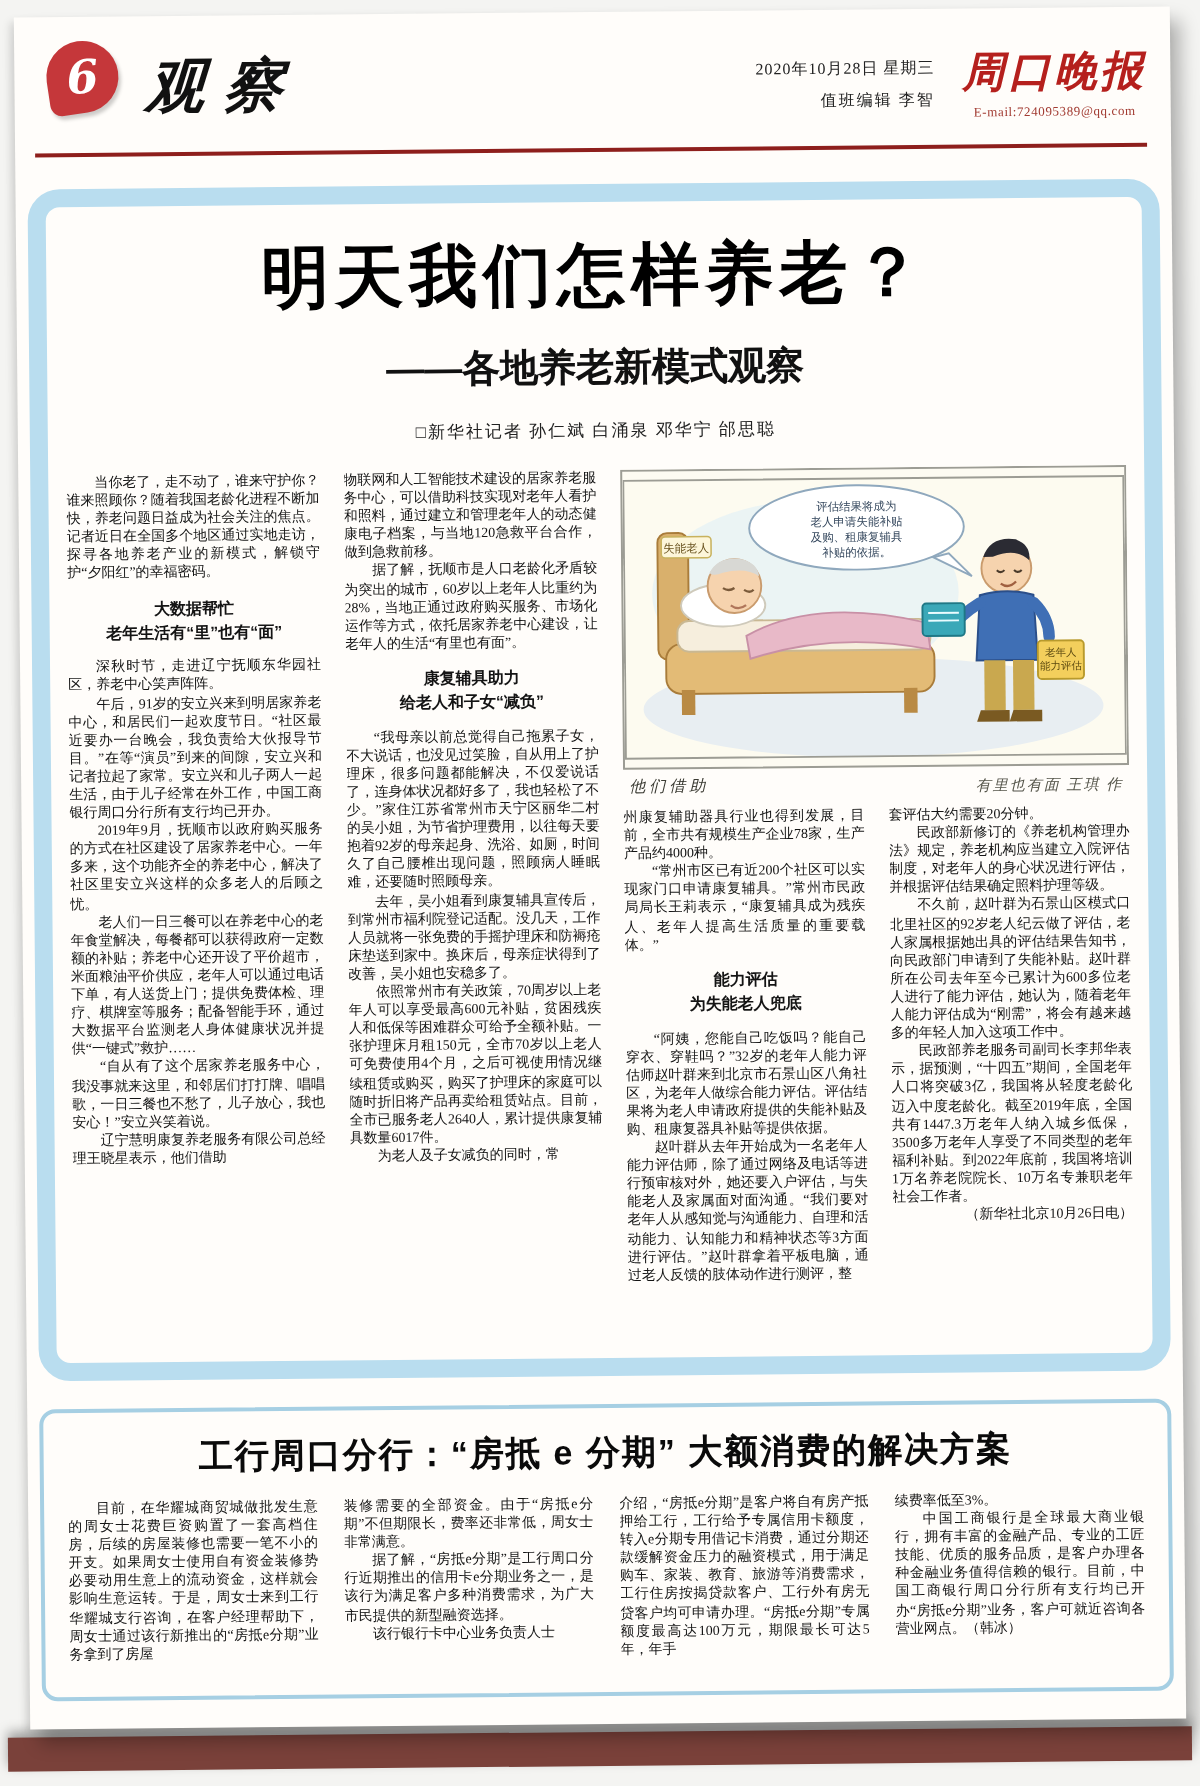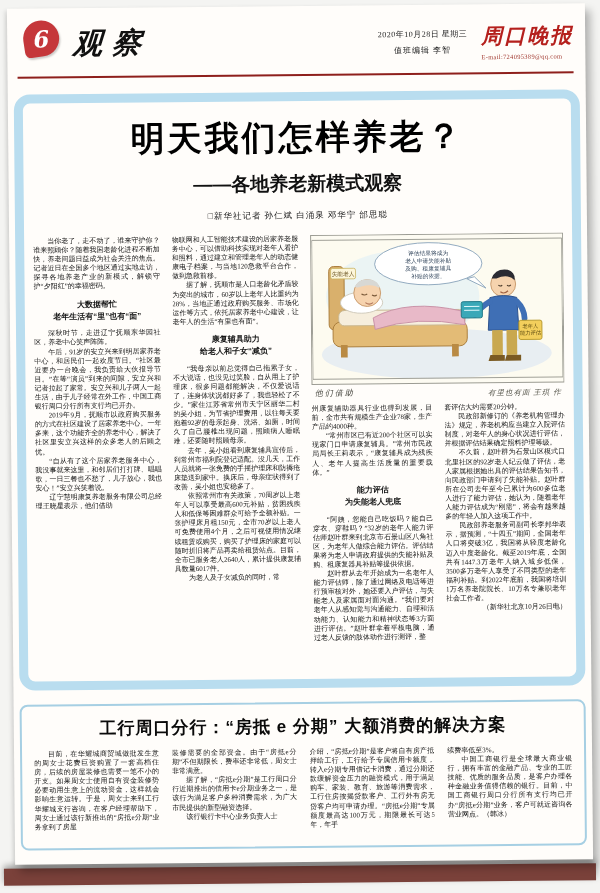--- a/index.html
+++ b/index.html
@@ -15,24 +15,24 @@
   
   .masthead{position:relative;height:58px;margin:10px 12px 0 10px;border-bottom:2.5px solid #8e1f1c;}
   .page-badge{position:absolute;left:6px;top:2px;width:36px;height:36px;background:#c5373a;
               border-radius:50% 50% 50% 6px;display:flex;align-items:center;justify-content:center;
               transform:rotate(-8deg);box-shadow:1px 2px 2px rgba(0,0,0,.2);}
   .page-badge span{color:#fff;font-size:23px;font-style:italic;font-weight:bold;
                    font-family:"DejaVu Serif",serif;transform:rotate(4deg);}
   .section-name{position:absolute;left:56px;top:6px;font-size:29px;font-weight:bold;
                 font-style:italic;letter-spacing:10px;color:#111;transform:skewX(-4deg);}
   .mast-right{position:absolute;right:0;top:8px;display:flex;align-items:flex-start;gap:14px;}
-  .date-block{text-align:center;margin-top:6px;}
+  .date-block{text-align:right;margin-top:6px;}
   .date-line{font-size:8px;color:#222;letter-spacing:.5px;}
   .editor-line{font-size:8px;color:#222;margin-top:5px;letter-spacing:1px;}
-  .logo-block{text-align:left;}
+  .logo-block{text-align:center;}
   .paper-logo{font-size:21px;font-weight:bold;font-style:italic;color:#b5201d;letter-spacing:2px;}
   .paper-email{font-size:6.5px;color:#a23b32;margin-top:3px;letter-spacing:.3px;}
 
   
   .main-frame{margin:16px 6px 0 6px;border:9px solid #b9ddef;border-radius:16px;background:#fffdfa;
               padding:6px 9px 4px 9px;height:596px;box-sizing:border-box;overflow:hidden;}
   .headline{ text-align:center;}
   .headline h1{margin:8px 0 0 0;font-size:34px;font-weight:900;letter-spacing:3px;color:#000;
                font-family:"Liberation Sans",sans-serif;}
   .headline h2{margin:10px 0 0 0;font-size:19px;font-weight:800;color:#111;
@@ -102,20 +102,21 @@
     <div class="main-body">
       <div class="col">
           <p>当你老了，走不动了，谁来守护你？谁来照顾你？随着我国老龄化进程不断加快，养老问题日益成为社会关注的焦点。记者近日在全国多个地区通过实地走访，探寻各地养老产业的新模式，解锁守护“夕阳红”的幸福密码。</p>
           <div class="subhead">
             <div>大数据帮忙</div>
             <div>老年生活有“里”也有“面”</div>
           </div>
           <p>深秋时节，走进辽宁抚顺东华园社区，养老中心笑声阵阵。</p>
           <p>午后，91岁的安立兴来到明居家养老中心，和居民们一起欢度节日。“社区最近要办一台晚会，我负责给大伙报导节目。”在等“演员”到来的间隙，安立兴和记者拉起了家常。安立兴和儿子两人一起生活，由于儿子经常在外工作，中国工商银行周口分行所有支行均已开办。</p>
           <p>2019年9月，抚顺市以政府购买服务的方式在社区建设了居家养老中心。一年多来，这个功能齐全的养老中心，解决了社区里安立兴这样的众多老人的后顾之忧。</p>
+          <p>老人们一日三餐可以在养老中心的老年食堂解决，每餐都可以获得政府一定数额的补贴；养老中心还开设了平价超市，米面粮油平价供应，老年人可以通过电话下单，有人送货上门；提供免费体检、理疗、棋牌室等服务；配备智能手环，通过大数据平台监测老人身体健康状况并提供“一键式”救护……</p>
           <p>“自从有了这个居家养老服务中心，我没事就来这里，和邻居们打打牌、唱唱歌，一日三餐也不愁了，儿子放心，我也安心！”安立兴笑着说。</p>
           <p>辽宁慧明康复养老服务有限公司总经理王晓星表示，他们借助</p>
         </div>
       <div class="col">
           <p class="noindent">物联网和人工智能技术建设的居家养老服务中心，可以借助科技实现对老年人看护和照料，通过建立和管理老年人的动态健康电子档案，与当地120急救平台合作，做到急救前移。</p>
           <p>据了解，抚顺市是人口老龄化矛盾较为突出的城市，60岁以上老年人比重约为28%，当地正通过政府购买服务、市场化运作等方式，依托居家养老中心建设，让老年人的生活“有里也有面”。</p>
           <div class="subhead">
             <div>康复辅具助力</div>
             <div>给老人和子女“减负”</div>
           </div>

